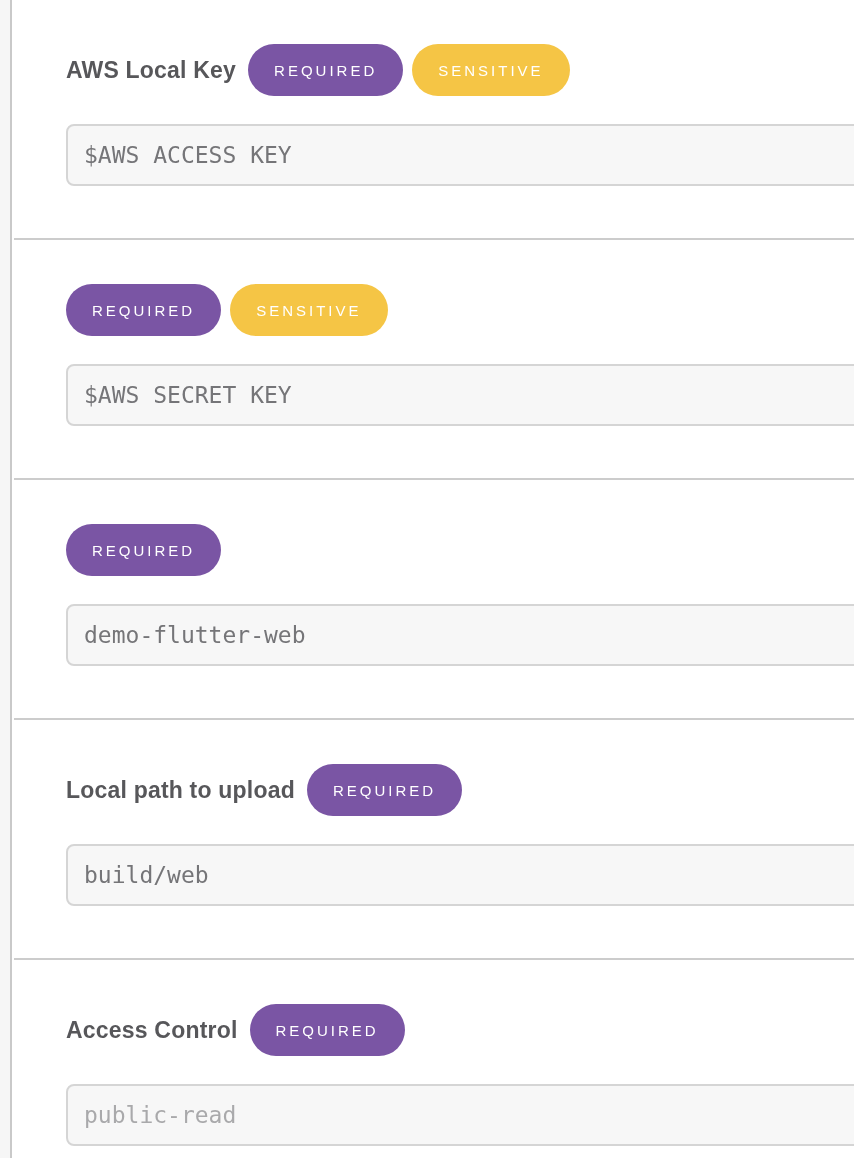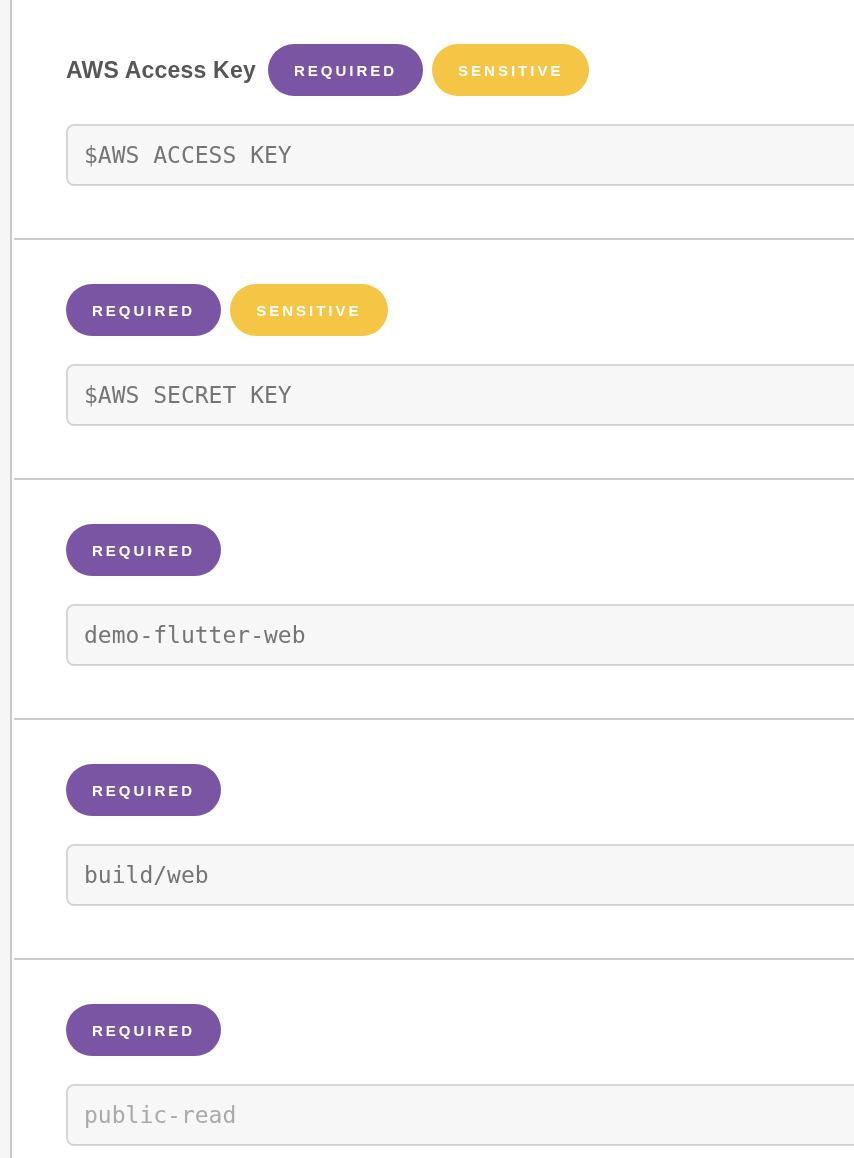--- a/index.html
+++ b/index.html
@@ -35,21 +35,21 @@
     margin-right: 3px;
     white-space: nowrap;
   }
   .badge {
     display: inline-flex; align-items: center; justify-content: center;
     height: 52px;
     padding: 12px 26px;
     border-radius: 26px;
     color: #ffffff;
     font-size: 15px;
-    font-weight: 700;
+    font-weight: 400;
     letter-spacing: 3px;
     white-space: nowrap;
   }
   .field-input {
     display: block;
     width: calc(100% + 20px); 
     height: 62px;
     background: #f7f7f7;
     border: 2px solid #d5d5d5;
     border-radius: 8px;
@@ -63,21 +63,21 @@
 </style>
 </head>
 <body>
 
 <div class="page">
   <div class="left-rail"></div>
   <div class="content">
 
   <section class="field-section">
     <div class="field-header">
-      <span class="field-label">AWS Access Key</span>
+      <span class="field-label">AWS Local Key</span>
     <span class="badge" style="background: rgb(122, 85, 164);">REQUIRED</span>
           <span class="badge" style="background: rgb(245, 197, 69);">SENSITIVE</span>
         </div>
     <input class="field-input" type="text" value="$AWS_ACCESS_KEY" style="">
   </section>
 
   <section class="field-section">
     <div class="field-header">
     <span class="badge" style="background: rgb(122, 85, 164);">REQUIRED</span>
           <span class="badge" style="background: rgb(245, 197, 69);">SENSITIVE</span>
@@ -87,25 +87,27 @@
 
   <section class="field-section">
     <div class="field-header">
     <span class="badge" style="background: rgb(122, 85, 164);">REQUIRED</span>
         </div>
     <input class="field-input" type="text" value="demo-flutter-web" style="">
   </section>
 
   <section class="field-section">
     <div class="field-header">
+      <span class="field-label">Local path to upload</span>
     <span class="badge" style="background: rgb(122, 85, 164);">REQUIRED</span>
         </div>
     <input class="field-input" type="text" value="build/web" style="">
   </section>
 
   <section class="field-section">
     <div class="field-header">
+      <span class="field-label">Access Control</span>
     <span class="badge" style="background: rgb(122, 85, 164);">REQUIRED</span>
         </div>
     <input class="field-input" type="text" placeholder="public-read" style="">
   </section>
 </div>
 </div>
 
 </body></html>

